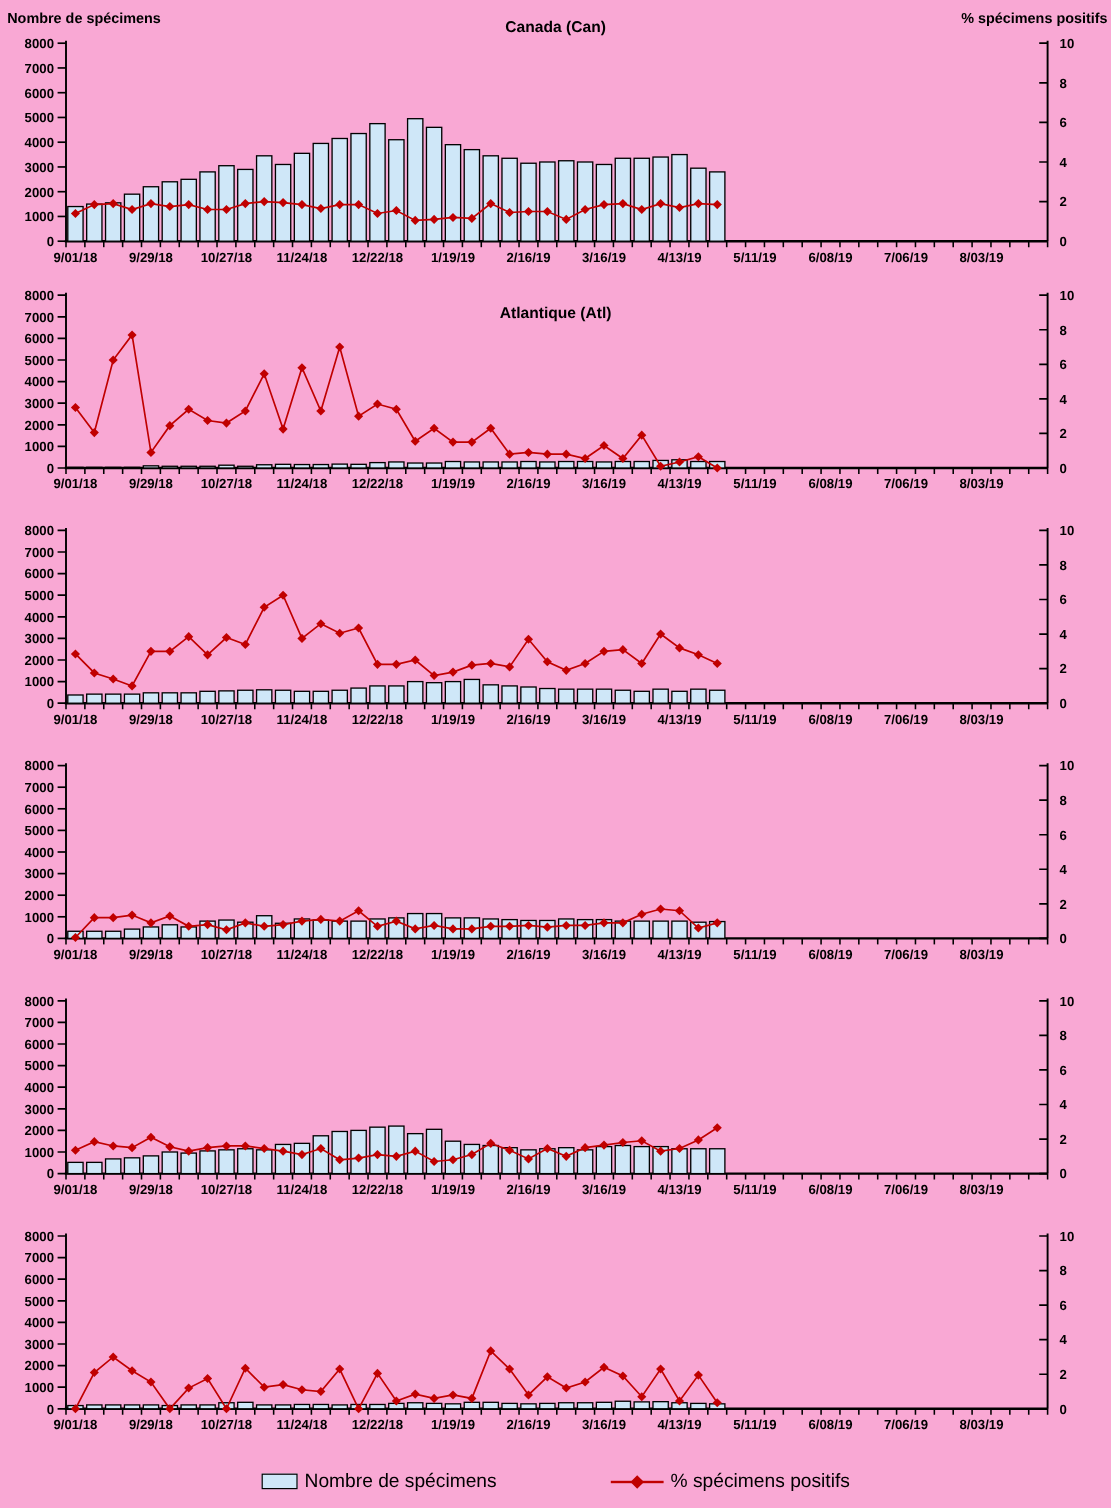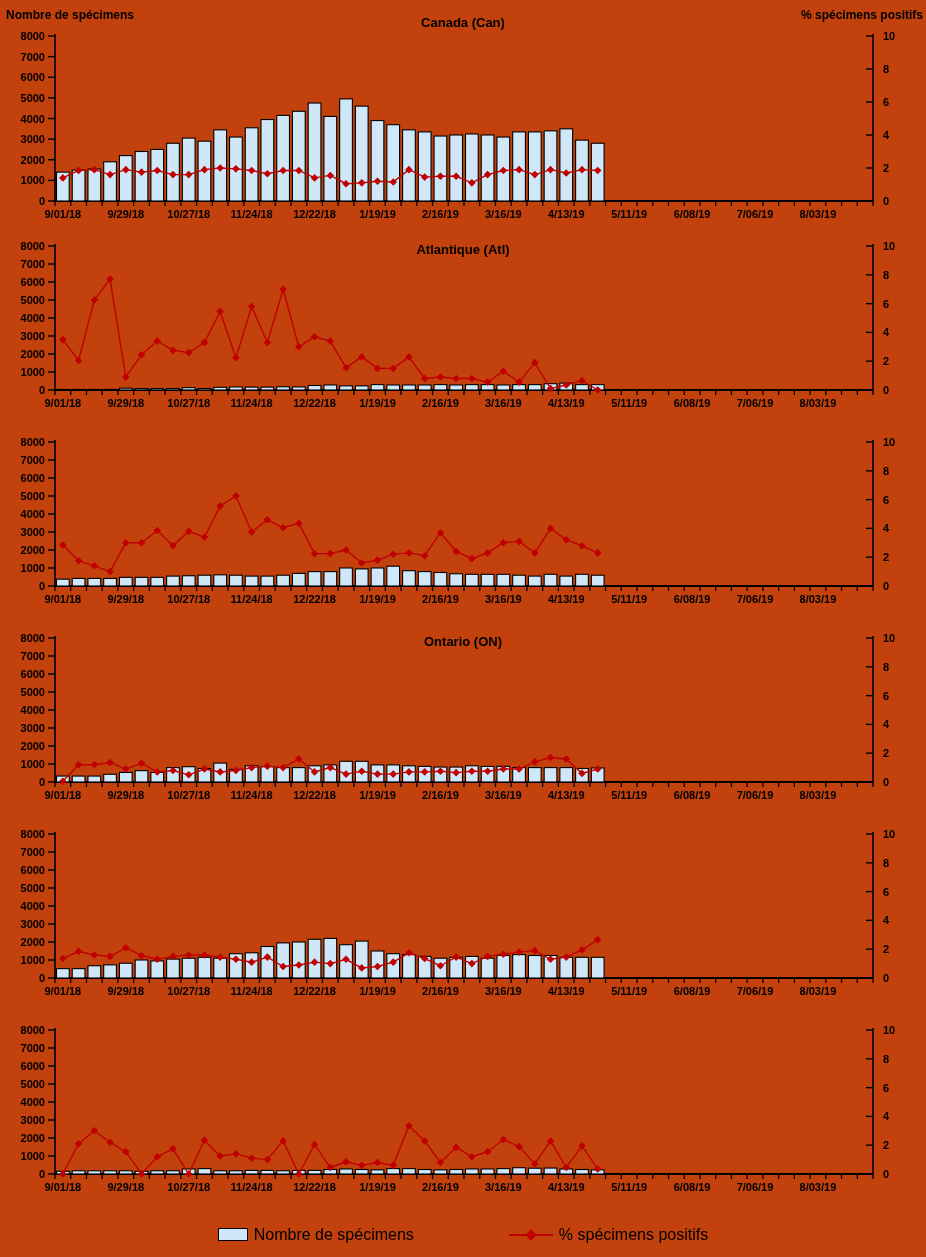--- a/index.html
+++ b/index.html
@@ -1,21 +1,21 @@
 <!DOCTYPE html>
 <html><head>
 <meta charset="utf-8">
 <style>
   html,body{margin:0;padding:0;background:#ffffff;}
   body{width:926px;font-family:"Liberation Sans",sans-serif;color:#000;}
-  .page{width:926px;height:1257px;position:relative;background:#c2410c;overflow:hidden;}
+  .page{width:926px;height:1257px;position:relative;background:#f9a8d4;overflow:hidden;}
   .panel{position:relative;width:926px;}
   .panel.first{height:232px;}
   .panel.rest{height:196px;}
-  .panel-title{position:absolute;left:0;width:100%;text-align:center;font-weight:bold;font-size:13px;top:10px;}
+  .panel-title{position:absolute;left:0;width:100%;text-align:center;font-weight:bold;font-size:13px;top:21px;}
   .panel.first .panel-title{top:15px;}
   .axis-header{position:absolute;top:8px;font-weight:bold;font-size:12px;}
   .axis-header.left{left:6px;}
   .axis-header.right{right:3px;}
   svg.plot{position:absolute;left:0;top:0;display:block;}
   svg.plot text{font-family:"Liberation Sans",sans-serif;font-weight:bold;font-size:11px;fill:#000;}
   .legend{height:45px;display:flex;align-items:center;justify-content:center;gap:95px;}
   .legend-item{display:flex;align-items:center;gap:6px;font-size:16px;}
   .legend-swatch{display:inline-block;width:30px;height:13px;border:1.4px solid #000;box-sizing:border-box;}
   .legend-marker{position:relative;display:inline-block;width:44px;height:14px;}
@@ -550,21 +550,20 @@
         <path fill="#C00000" d="M 519.0576923076923 109.56 L 522.8576923076922 113.36 L 519.0576923076923 117.16 L 515.2576923076923 113.36 Z"></path>
         <path fill="#C00000" d="M 534.7884615384614 121.08 L 538.5884615384614 124.88 L 534.7884615384614 128.68 L 530.9884615384615 124.88 Z"></path>
         <path fill="#C00000" d="M 550.5192307692307 96.60000000000001 L 554.3192307692307 100.4 L 550.5192307692307 104.2 L 546.7192307692308 100.4 Z"></path>
         <path fill="#C00000" d="M 566.25 108.12 L 570.05 111.92 L 566.25 115.72 L 562.45 111.92 Z"></path>
         <path fill="#C00000" d="M 581.9807692307692 113.88000000000001 L 585.7807692307691 117.68 L 581.9807692307692 121.48 L 578.1807692307692 117.68 Z"></path>
         <path fill="#C00000" d="M 597.7115384615385 121.08 L 601.5115384615384 124.88 L 597.7115384615385 128.68 L 593.9115384615385 124.88 Z"></path>
       </svg>
   </div>
 
   <div class="panel rest">
-    <div class="panel-title">Ontario (ON)</div>
     <svg class="plot" width="926" height="196" viewBox="0 0 926 196">
         <line x1="55" y1="12" x2="55" y2="158" stroke="#000" stroke-width="1.6"></line>
         <line x1="48" y1="158" x2="55" y2="158" stroke="#000" stroke-width="1.4"></line>
         <text x="45" y="162" text-anchor="end">0</text>
         <line x1="48" y1="140" x2="55" y2="140" stroke="#000" stroke-width="1.4"></line>
         <text x="45" y="144" text-anchor="end">1000</text>
         <line x1="48" y1="122" x2="55" y2="122" stroke="#000" stroke-width="1.4"></line>
         <text x="45" y="126" text-anchor="end">2000</text>
         <line x1="48" y1="104" x2="55" y2="104" stroke="#000" stroke-width="1.4"></line>
         <text x="45" y="108" text-anchor="end">3000</text>

